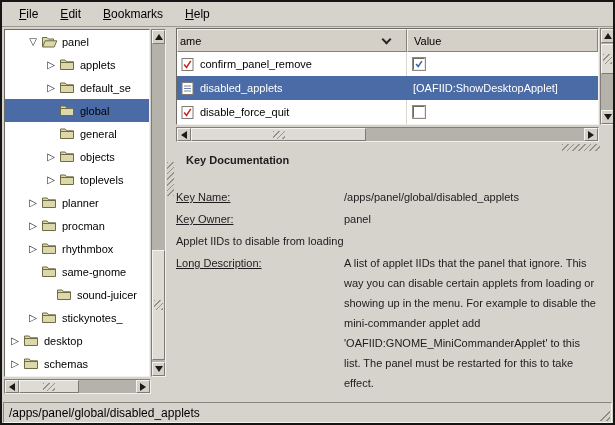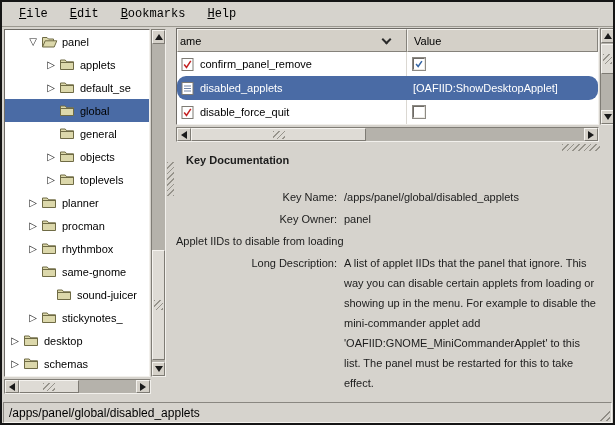--- a/index.html
+++ b/index.html
@@ -10,21 +10,21 @@
     font-family:"Liberation Sans","DejaVu Sans",sans-serif;
     font-size:11px;color:#000;overflow:hidden;
     -webkit-user-select:none;user-select:none;
   }
   
   .menubar{
     position:absolute;left:0;top:0;right:0;height:25px;
     display:flex;align-items:center;padding-left:8px;gap:4px;
     font-size:12px;border-bottom:1px solid #9b9890;
   }
-  .menu-item{padding:3px 9px;cursor:default;font-family:Liberation Mono, monospace;}
+  .menu-item{padding:3px 9px;cursor:default;}
   .menu-item u{text-decoration:underline;}
   
   .tree-view{
     position:absolute;left:2px;top:27px;width:146px;height:348px;
     background:#fff;border:1px solid;border-color:#6e6b66 #f2f0ec #f2f0ec #6e6b66;
     overflow:hidden;
   }
   .tree-row{height:23px;display:flex;align-items:center;white-space:nowrap;}
   .tree-row.selected{background:var(--sel,#4a6ba5);}
   .expander{width:16px;flex:0 0 16px;text-align:center;font-family:"DejaVu Sans",sans-serif;font-size:10px;line-height:10px;color:#1b1b1b;}
@@ -46,33 +46,33 @@
   .key-table{
     position:absolute;left:174px;top:26px;width:423px;height:97px;
     border:1px solid;border-color:#6e6b66 #f2f0ec #f2f0ec #6e6b66;
     background:#fff;overflow:hidden;
   }
   .thead{display:flex;height:23px;text-align:right;}
   .th{background:#d4d0c8;border:1px solid;border-color:#f5f3ef #85827b #85827b #f5f3ef;display:flex;align-items:center;overflow:hidden;}
   .th-name{width:230px;flex:0 0 230px;justify-content:space-between;padding:0 2px;}
   .th-value{flex:1;padding-left:6px;}
   .sort-chev{width:7px;height:7px;border-left:2px solid #2a2a2a;border-bottom:2px solid #2a2a2a;transform:rotate(-45deg);margin:-3px 14px 0 0;}
-  .trow{display:flex;height:24px;align-items:center;border-radius:9px;}
+  .trow{display:flex;height:24px;align-items:center;}
   .trow .cell-name{width:230px;flex:0 0 230px;display:flex;align-items:center;height:100%;border-right:1px solid #dbd8d2;padding-left:4px;overflow:hidden;}
   .trow .cell-value{flex:1;display:flex;align-items:center;height:100%;padding-left:6px;overflow:hidden;white-space:nowrap;}
   .trow.selected{background:var(--sel,#4a6ba5);color:#fff;}
   .trow.selected .cell-name{border-right-color:rgba(0,0,0,0);}
   .key-ico{width:14px;height:15px;margin-right:5px;flex:0 0 14px;}
   .checkbox{width:12px;height:12px;background:#fff;border:1px solid;border-color:#6e6b66 #eceae5 #eceae5 #6e6b66;outline:1px solid #8d8a84;display:flex;align-items:center;justify-content:center;}
   
   .docs{position:absolute;left:174px;top:150px;width:436px;}
   .docs-title{font-weight:bold;margin:2px 0 0 10px;font-size:11px;color:#1c1c1c;}
   .doc-fields{margin-top:21px;}
   .doc-row{display:flex;margin-bottom:2px;}
-  .doc-label{width:168px;flex:0 0 168px;text-align:right;padding-right:7px;line-height:20px;color:#1c1c1c;}
+  .doc-label{width:168px;flex:0 0 168px;padding-right:7px;line-height:20px;color:#1c1c1c;text-decoration:underline;}
   .doc-value{width:252px;line-height:20px;color:#1c1c1c;}
   
   .statusbar{
     position:absolute;left:1px;right:1px;bottom:0;height:21px;
     border:1px solid;border-color:#8a8781 #f4f2ee #f4f2ee #8a8781;
     display:flex;align-items:center;padding-left:5px;font-size:12px;
   }
   .resize-grip{position:absolute;right:1px;bottom:1px;width:15px;height:15px;
     background:repeating-linear-gradient(135deg,#8f8c85 0 1.5px,rgba(0,0,0,0) 1.5px 4.5px);
     clip-path:polygon(100% 0,100% 100%,0 100%);}

